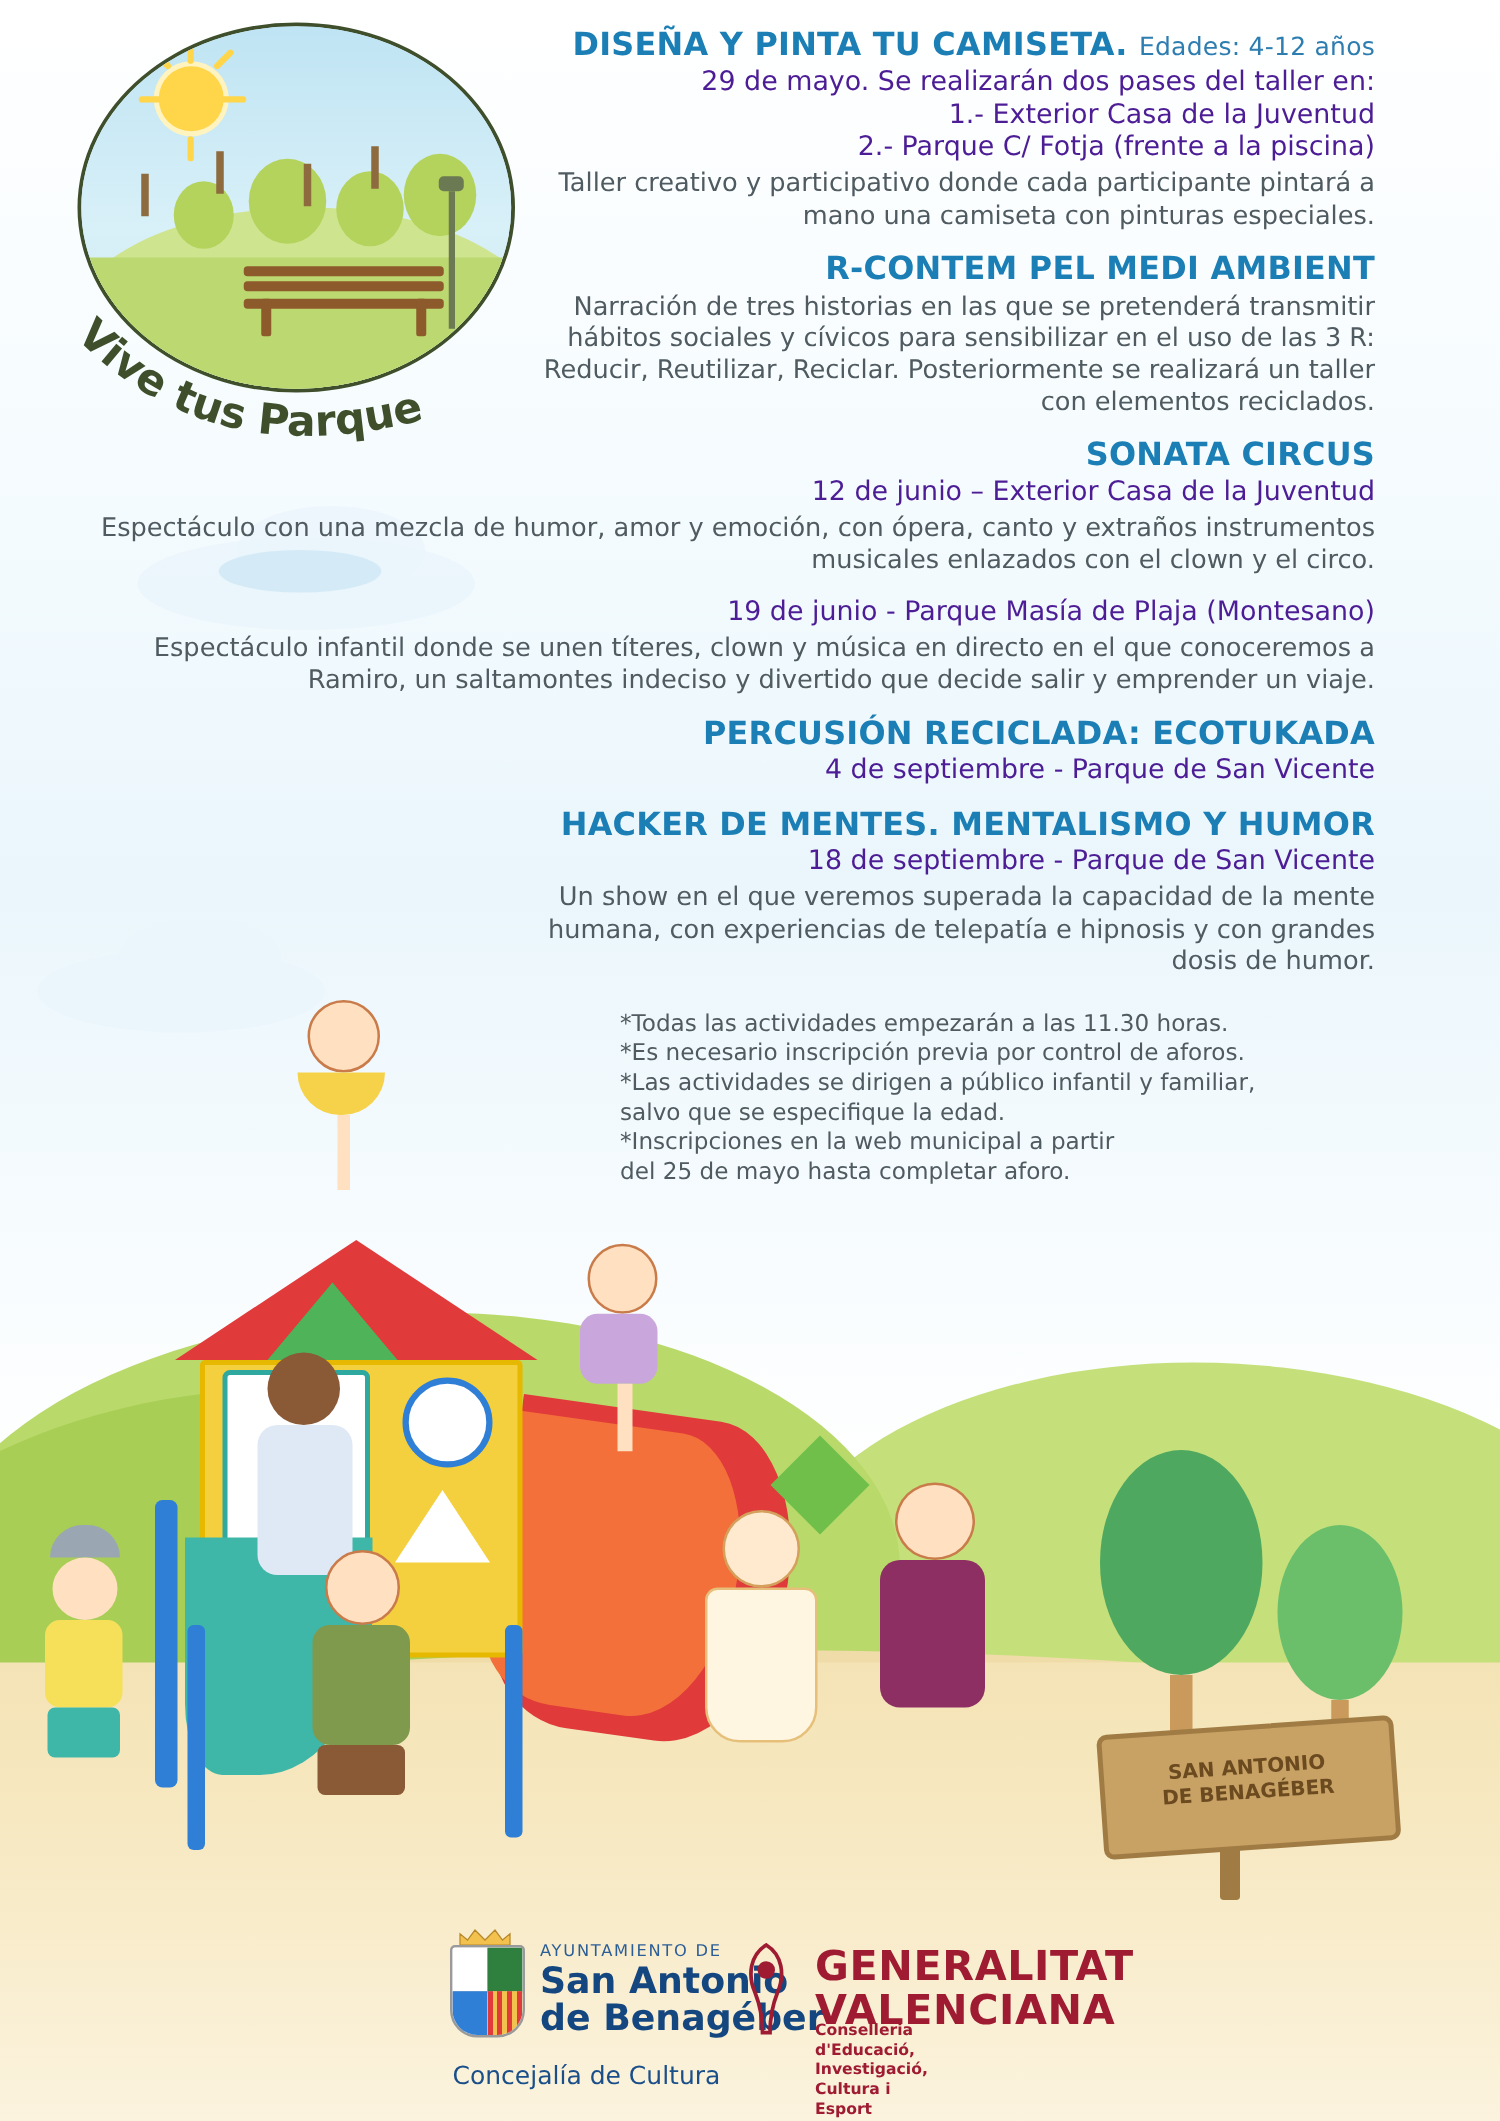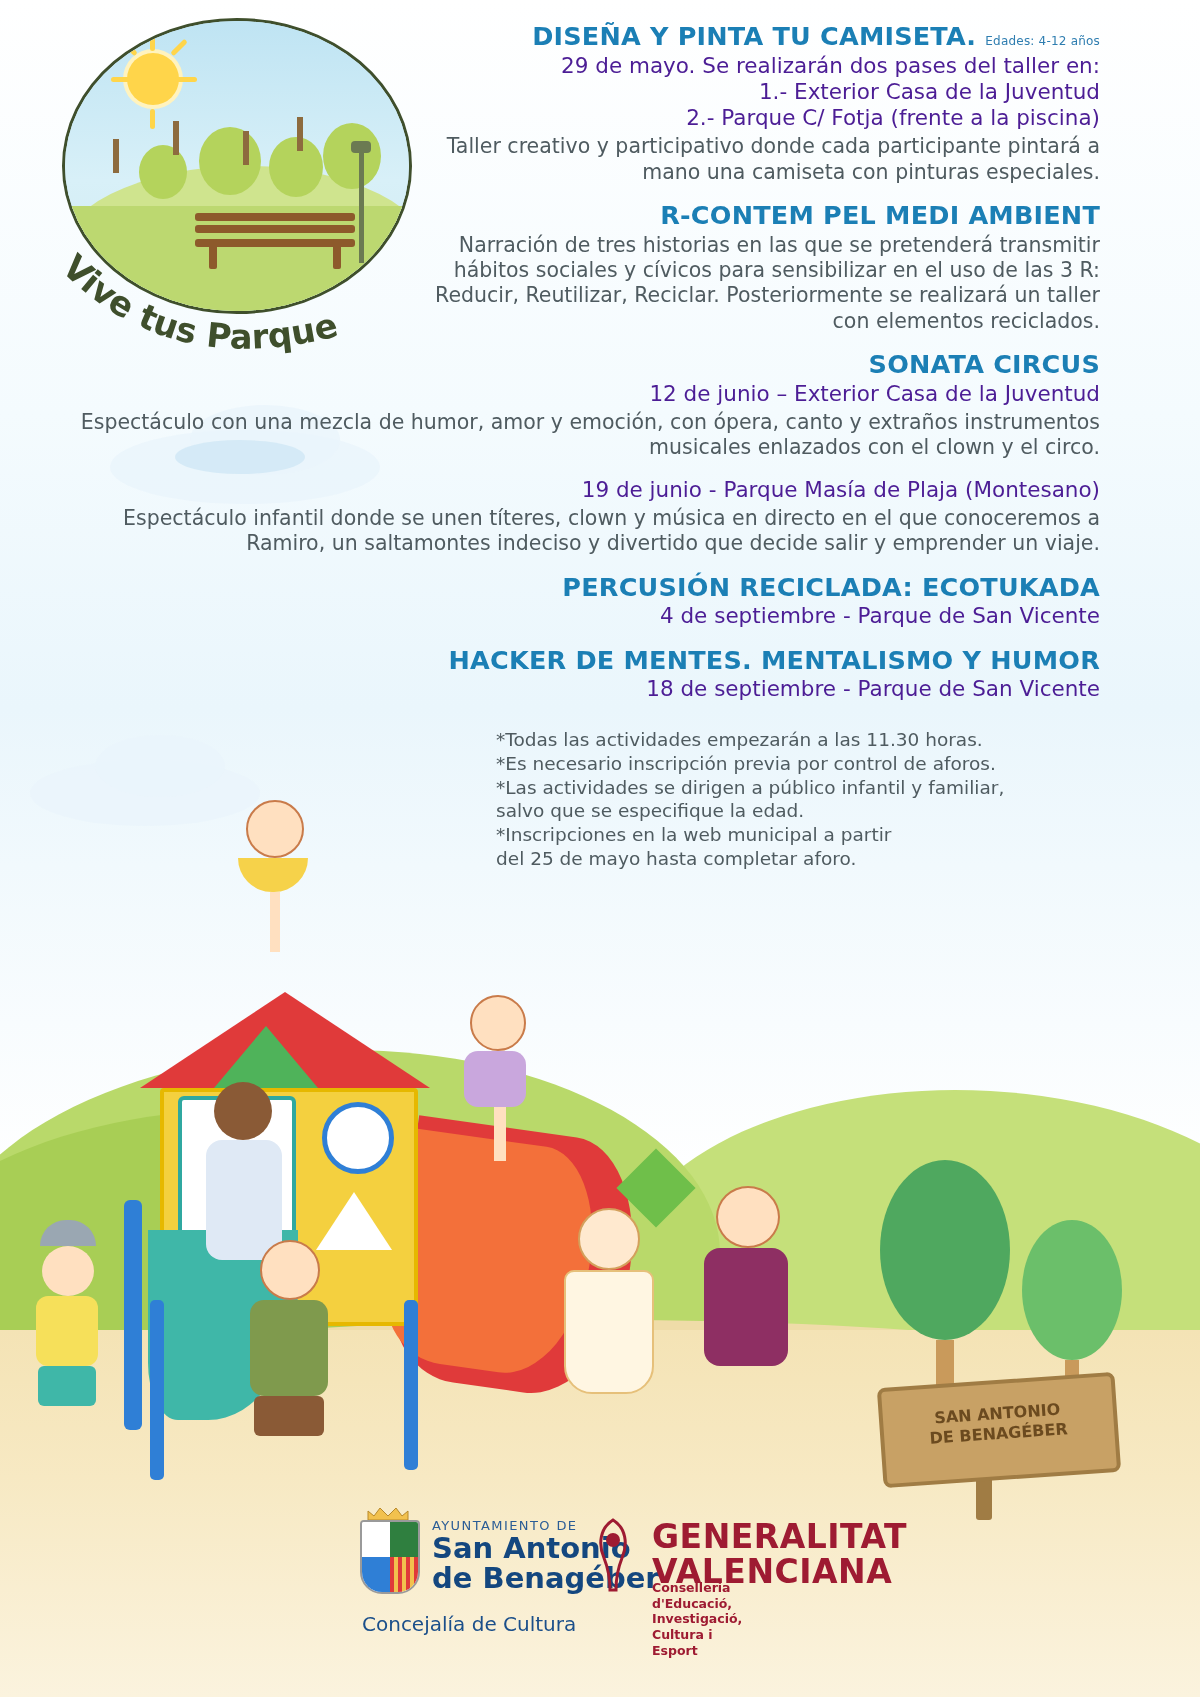--- a/index.html
+++ b/index.html
@@ -53,21 +53,21 @@
   .logo-text{position:absolute;left:10px;top:215px;width:400px;height:150px;}
   .logo-text svg{overflow:visible;}
 
   
   .content{position:absolute;left:400px;top:22px;width:700px;text-align:right;}
   .block{margin-bottom:16px;}
   h2.title{
     margin:0;font-family:"DejaVu Sans", sans-serif;font-weight:bold;
     color:#1b7fb5;font-size:25.5px;letter-spacing:.2px;line-height:1.12;
   }
-  h2.title .ages{color:#2e7db0;font-weight:normal;font-size:12px;}
+  h2.title .ages{color:#2e7db0;font-weight:normal;font-size:20px;}
   .date{color:#4c1d95;font-size:21.5px;line-height:1.22;margin-top:2px;}
   .desc{color:#4f5b60;font-size:20.5px;line-height:1.24;margin-top:3px;}
   .notes{color:#4f5b60;font-size:18.5px;line-height:1.28;text-align:left;
       margin-top:26px;margin-left:96px;}
   .notes div{white-space:pre-line;}
 
   
   .play{position:absolute;left:0;top:800px;width:820px;height:700px;}
   .house-roof{position:absolute;left:140px;top:192px;width:0;height:0;
       border-left:145px solid transparent;border-right:145px solid transparent;border-bottom:96px solid #e03a3a;}
@@ -93,21 +93,21 @@
   .tree2{position:absolute;}
   .tree2 .c{border-radius:50% 50% 45% 45%;}
   .sign{position:absolute;left:880px;top:580px;width:230px;height:130px;}
   .sign .board{position:absolute;left:0;top:0;width:230px;height:92px;background:#c8a165;
       border:4px solid #a07c44;border-radius:8px;transform:rotate(-4deg);}
   .sign .post{position:absolute;left:96px;top:70px;width:16px;height:70px;background:#a07c44;border-radius:3px;}
   .sign .label{position:absolute;left:18px;top:24px;width:200px;transform:rotate(-4deg);
       text-align:center;color:#6b4a1f;font-size:16px;font-weight:bold;line-height:1.25;}
 
   
-  .footer{position:absolute;left:340px;top:1500px;width:560px;height:160px;}
+  .footer{position:absolute;left:340px;top:1536px;width:560px;height:160px;}
   .shield{position:absolute;left:20px;top:20px;width:56px;height:70px;background:#ffffff;
       border:2px solid #9a9a9a;border-radius:4px 4px 22px 22px;overflow:hidden;}
   .shield .q{position:absolute;width:50%;height:50%;}
   .crown{position:absolute;left:26px;top:6px;width:44px;height:16px;}
   .ayto{position:absolute;left:92px;top:18px;color:#1b4f8a;}
   .ayto .small{font-size:13px;letter-spacing:1.4px;color:#2b5d96;}
   .ayto .big{font-size:29px;font-weight:bold;line-height:1.04;color:#14477f;}
   .concejalia{position:absolute;left:22px;top:112px;color:#1b4f8a;font-size:20px;}
   .gva{position:absolute;left:250px;top:14px;}
   .gva-logo{position:absolute;left:0;top:4px;width:46px;height:74px;}
@@ -213,20 +213,21 @@
   </div>
 
   <div class="block">
     <h2 class="title">PERCUSIÓN RECICLADA: ECOTUKADA</h2>
     <div class="date" style="white-space:pre-line">4 de septiembre - Parque de San Vicente</div>
   </div>
 
   <div class="block">
     <h2 class="title">HACKER DE MENTES. MENTALISMO Y HUMOR</h2>
     <div class="date" style="white-space:pre-line">18 de septiembre - Parque de San Vicente</div>
+    <div class="desc">Un show en el que veremos superada la capacidad de la mente humana, con experiencias de telepatía e hipnosis y con grandes dosis de humor.</div>
   </div>
 
   <div class="notes">
     <div>*Todas las actividades empezarán a las 11.30 horas.
 *Es necesario inscripción previa por control de aforos.
 *Las actividades se dirigen a público infantil y familiar,
 salvo que se especifique la edad.
 *Inscripciones en la web municipal a partir
 del 25 de mayo hasta completar aforo.</div>
   </div>

